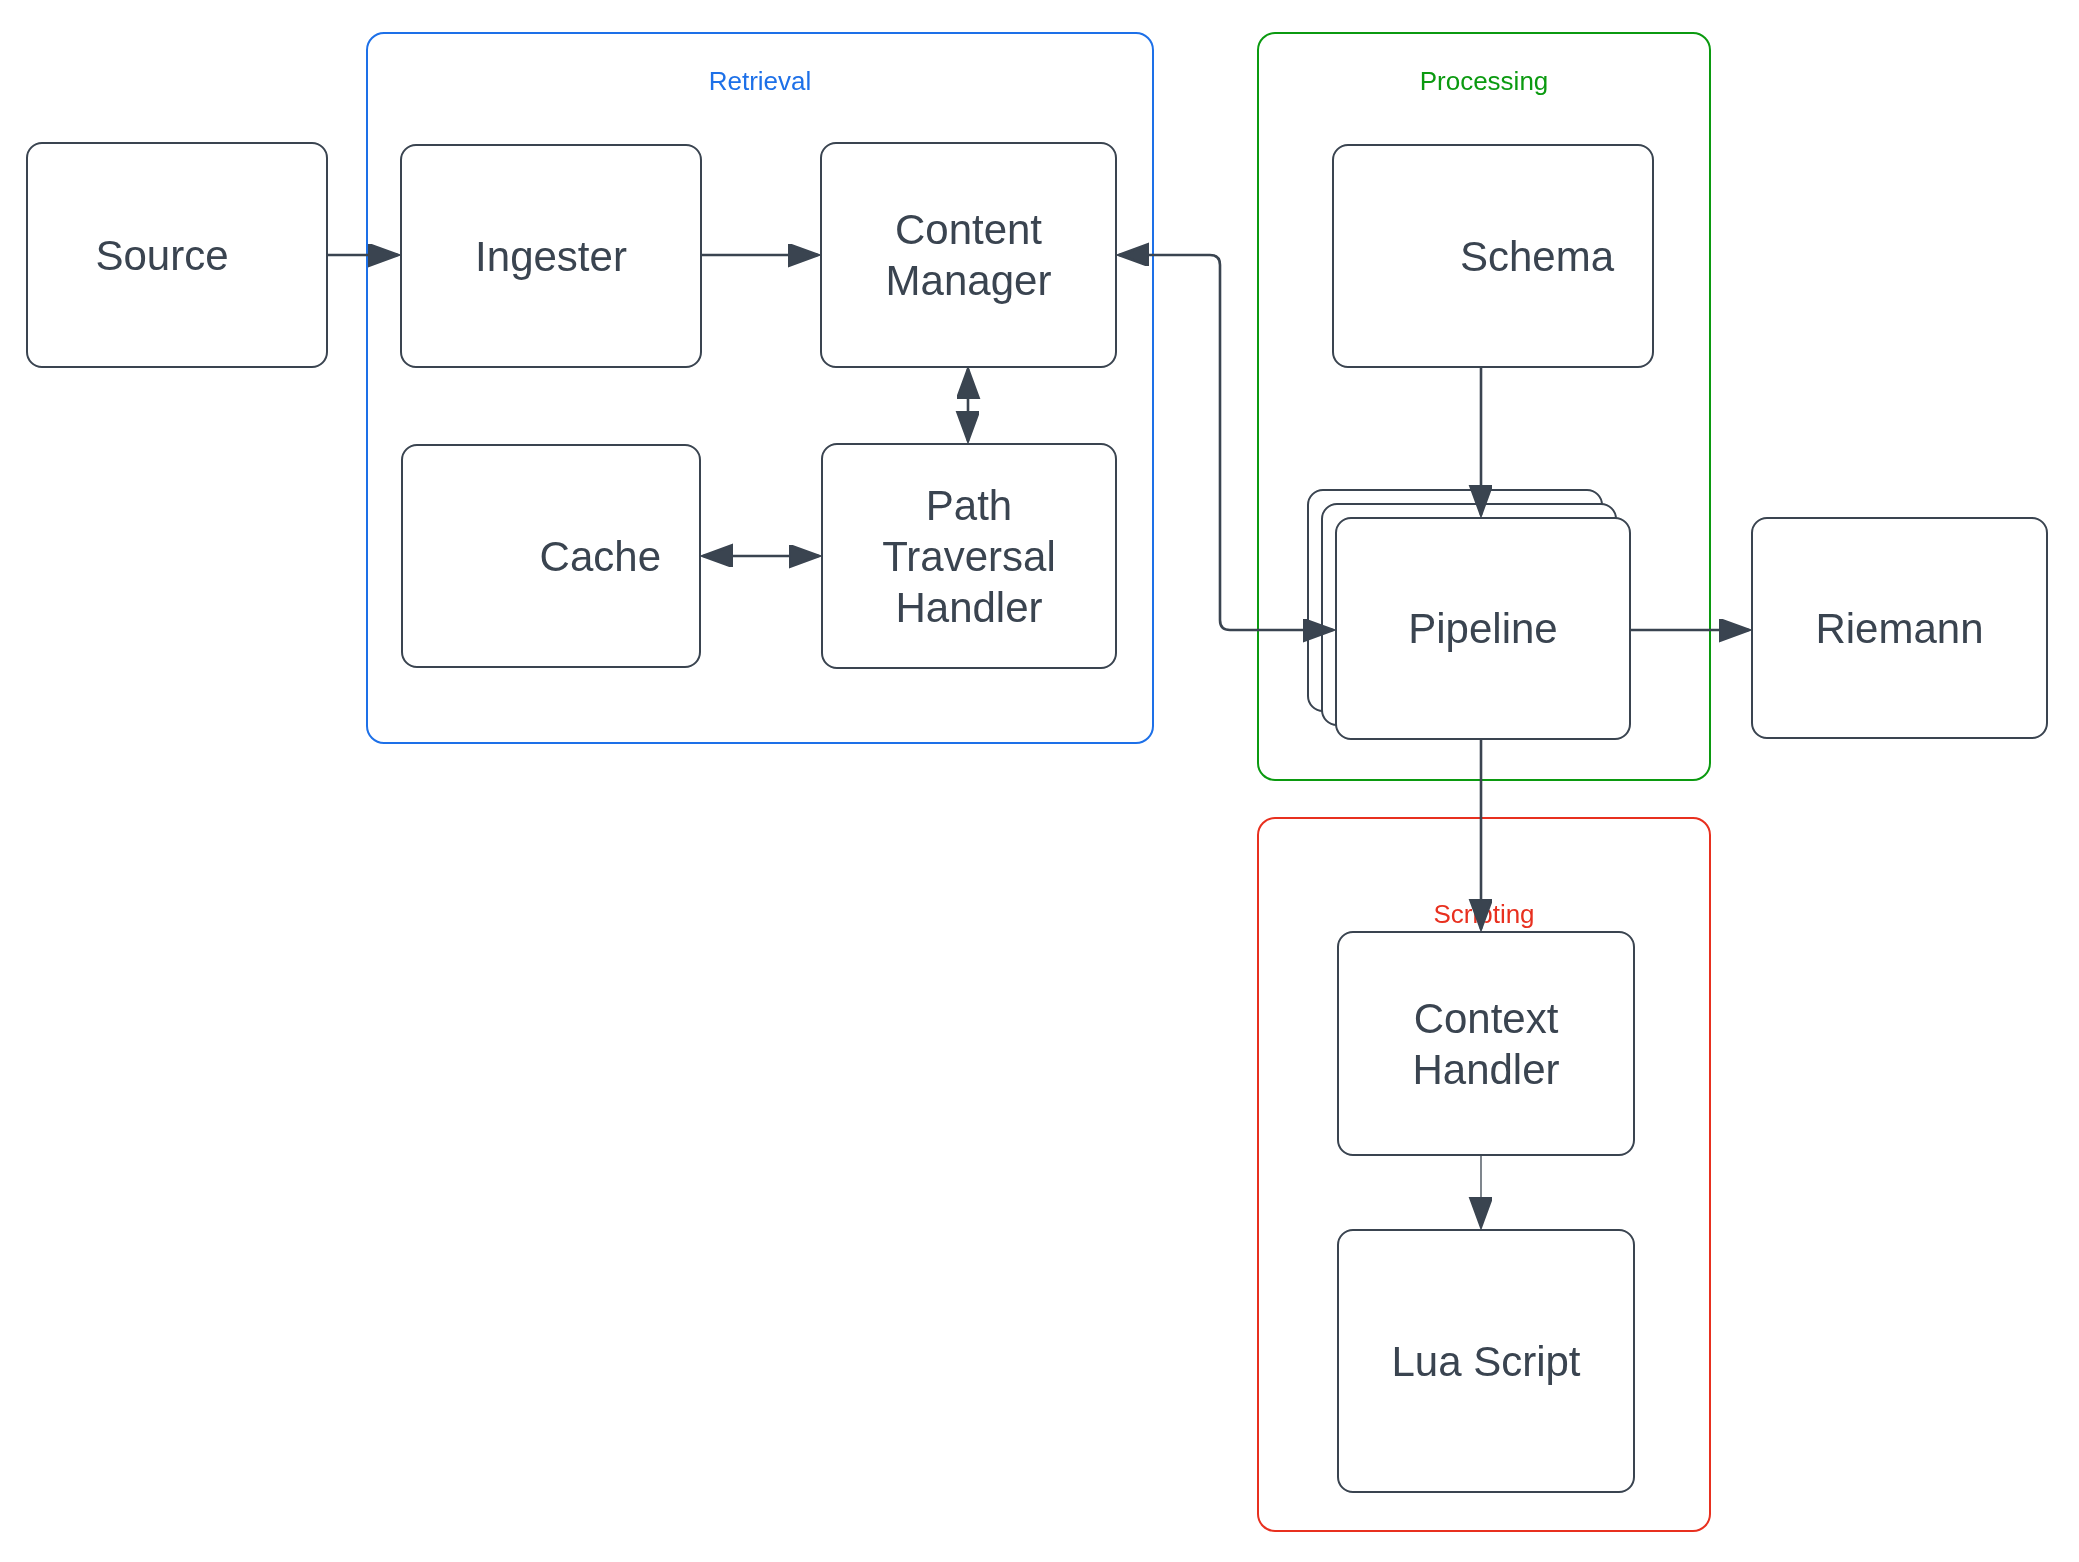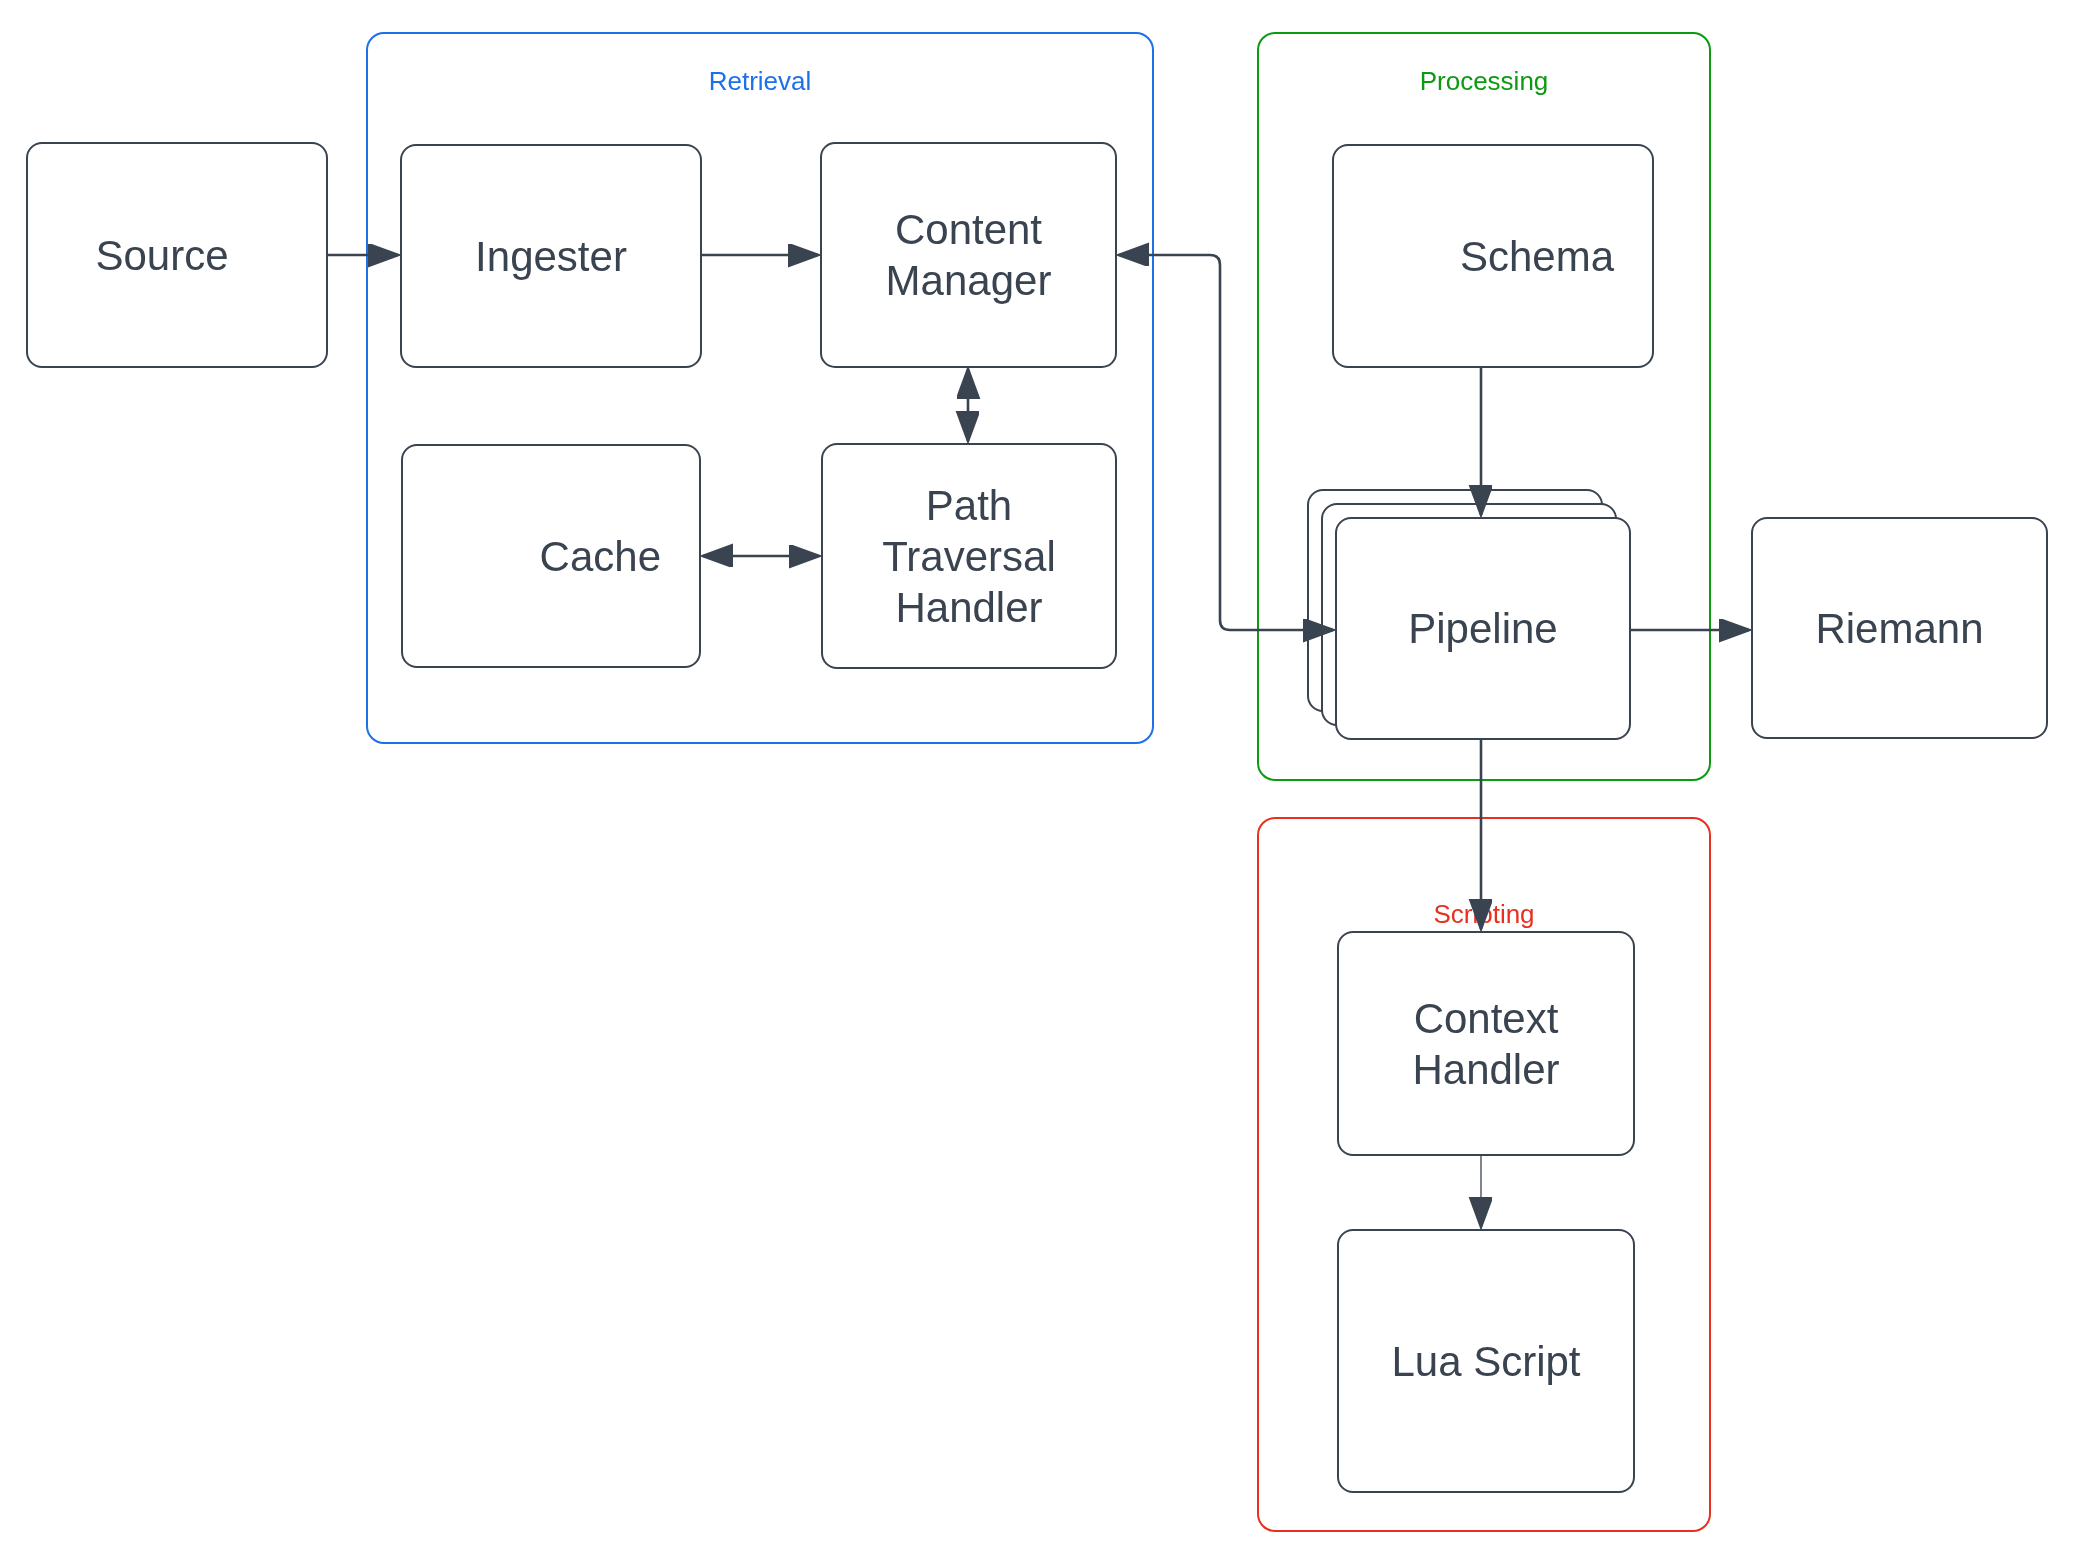--- a/index.html
+++ b/index.html
@@ -14,21 +14,21 @@
   .g-processing{left:1257px;top:32px;width:450px;height:745px;}
   .g-scripting {left:1257px;top:817px;width:450px;height:711px;}
   
   .node{
     position:absolute;border:2px solid #3a4450;border-radius:16px;background:#ffffff;
     display:flex;align-items:center;justify-content:center;text-align:center;
     color:#3a4450;font-size:42px;line-height:51px;padding:0 38px;box-sizing:border-box;z-index:2;
   }
   .n-source  {left:26px;  top:142px; width:302px;height:226px;padding-left:8px;}
   .n-ingester{left:400px; top:144px; width:302px;height:224px;}
-  .n-cmanager{left:820px; top:142px; width:297px;height:226px;border-radius:15px;}
+  .n-cmanager{left:820px; top:142px; width:297px;height:226px;}
   .n-cache   {left:401px; top:444px; width:300px;height:224px;justify-content:flex-end;}
   .n-pth     {left:821px; top:443px; width:296px;height:226px;}
   .n-schema  {left:1332px;top:144px; width:322px;height:224px;justify-content:flex-end;}
   .n-riemann {left:1751px;top:517px; width:297px;height:222px;}
   .n-chandler{left:1337px;top:931px; width:298px;height:225px;}
   .n-lua     {left:1337px;top:1229px;width:298px;height:264px;}
   .n-pipe-back  {left:1307px;top:489px;width:296px;height:223px;z-index:2;}
   .n-pipe-middle{left:1321px;top:503px;width:296px;height:223px;z-index:3;}
   .n-pipe-front {left:1335px;top:517px;width:296px;height:223px;z-index:4;}
   

